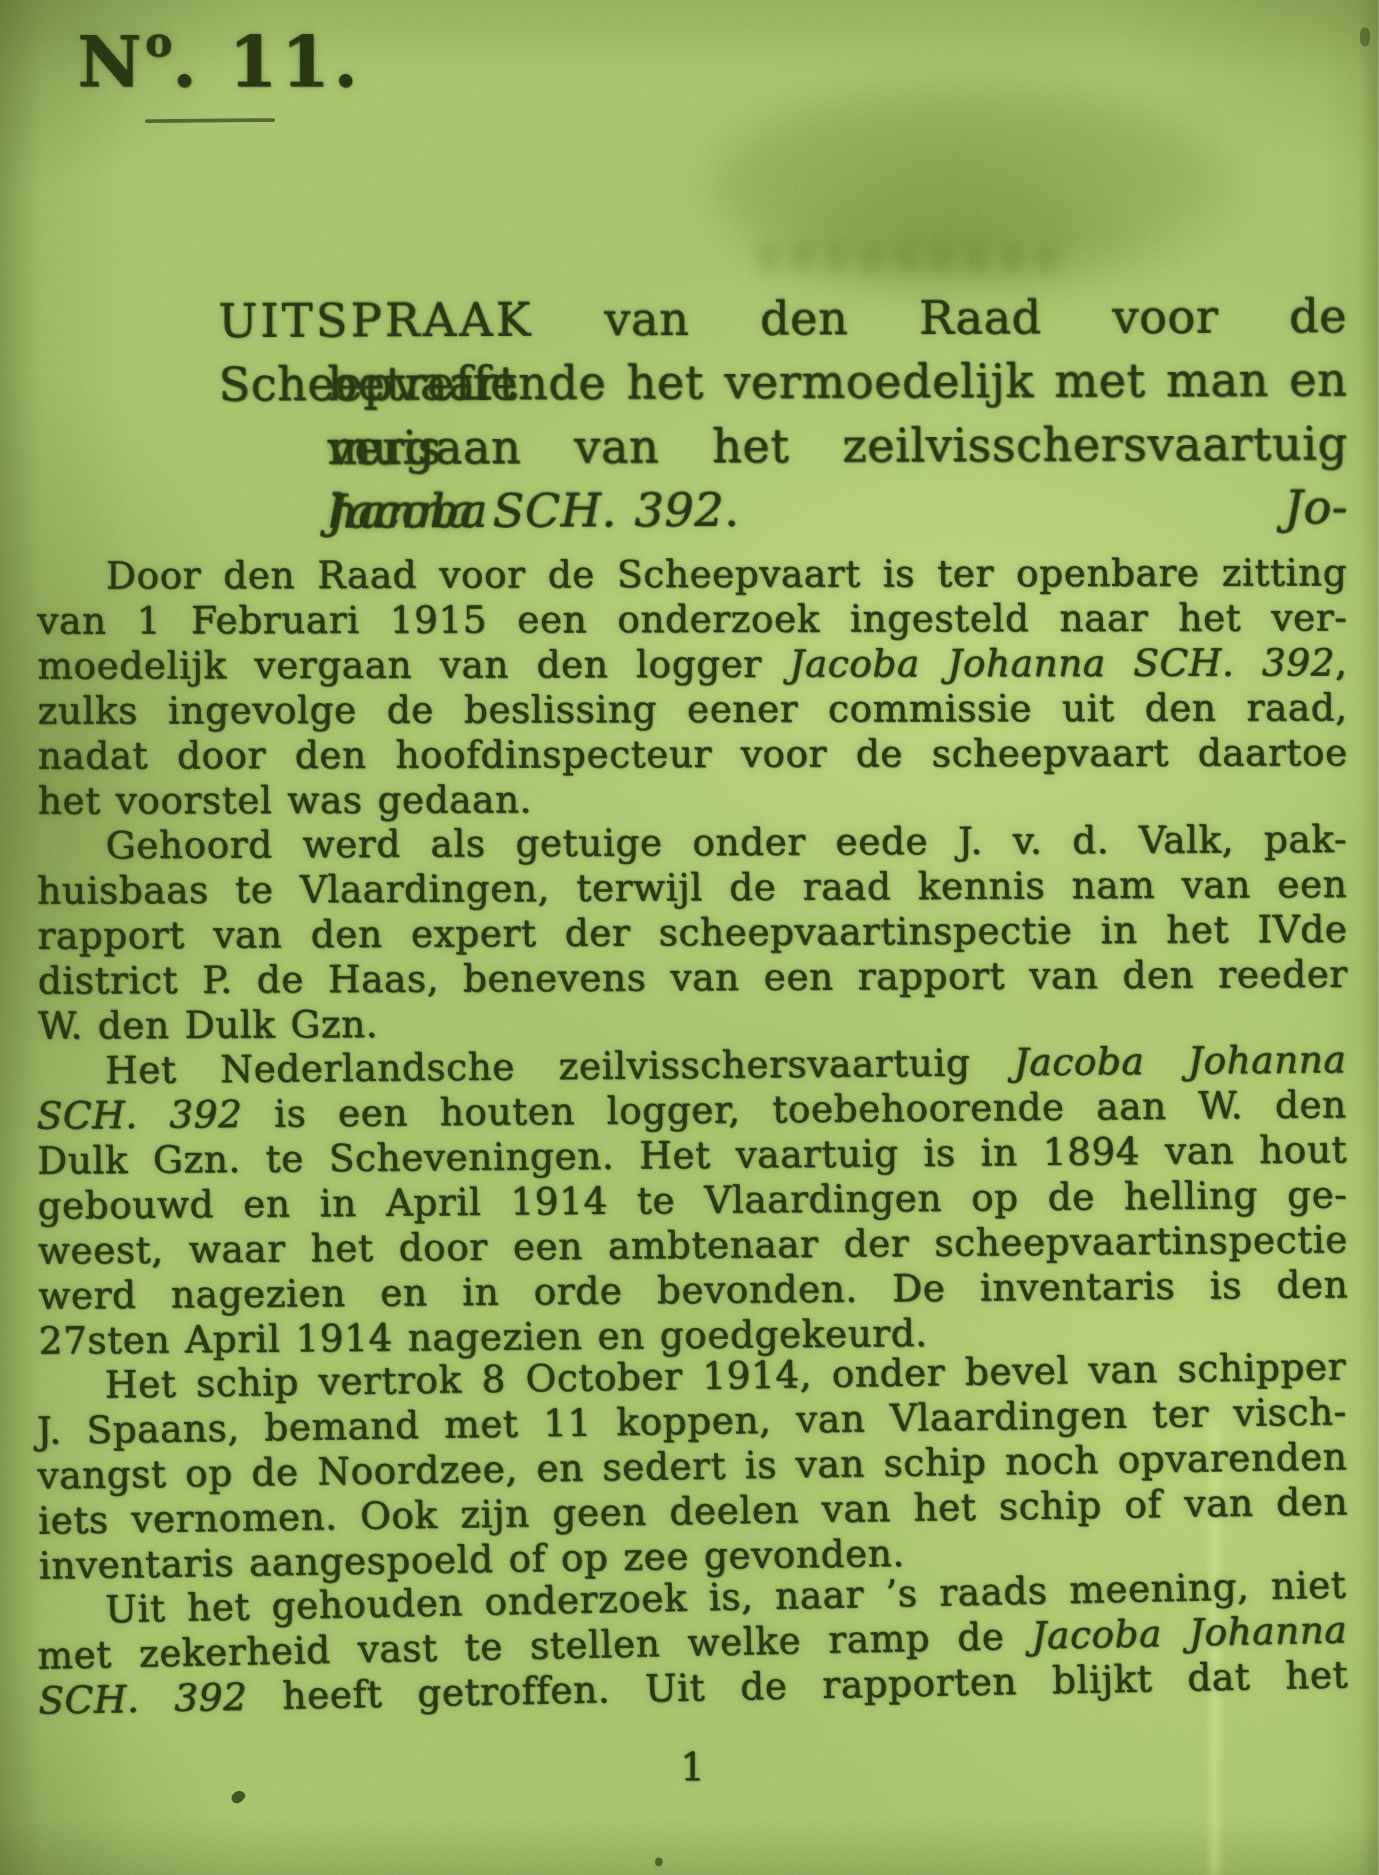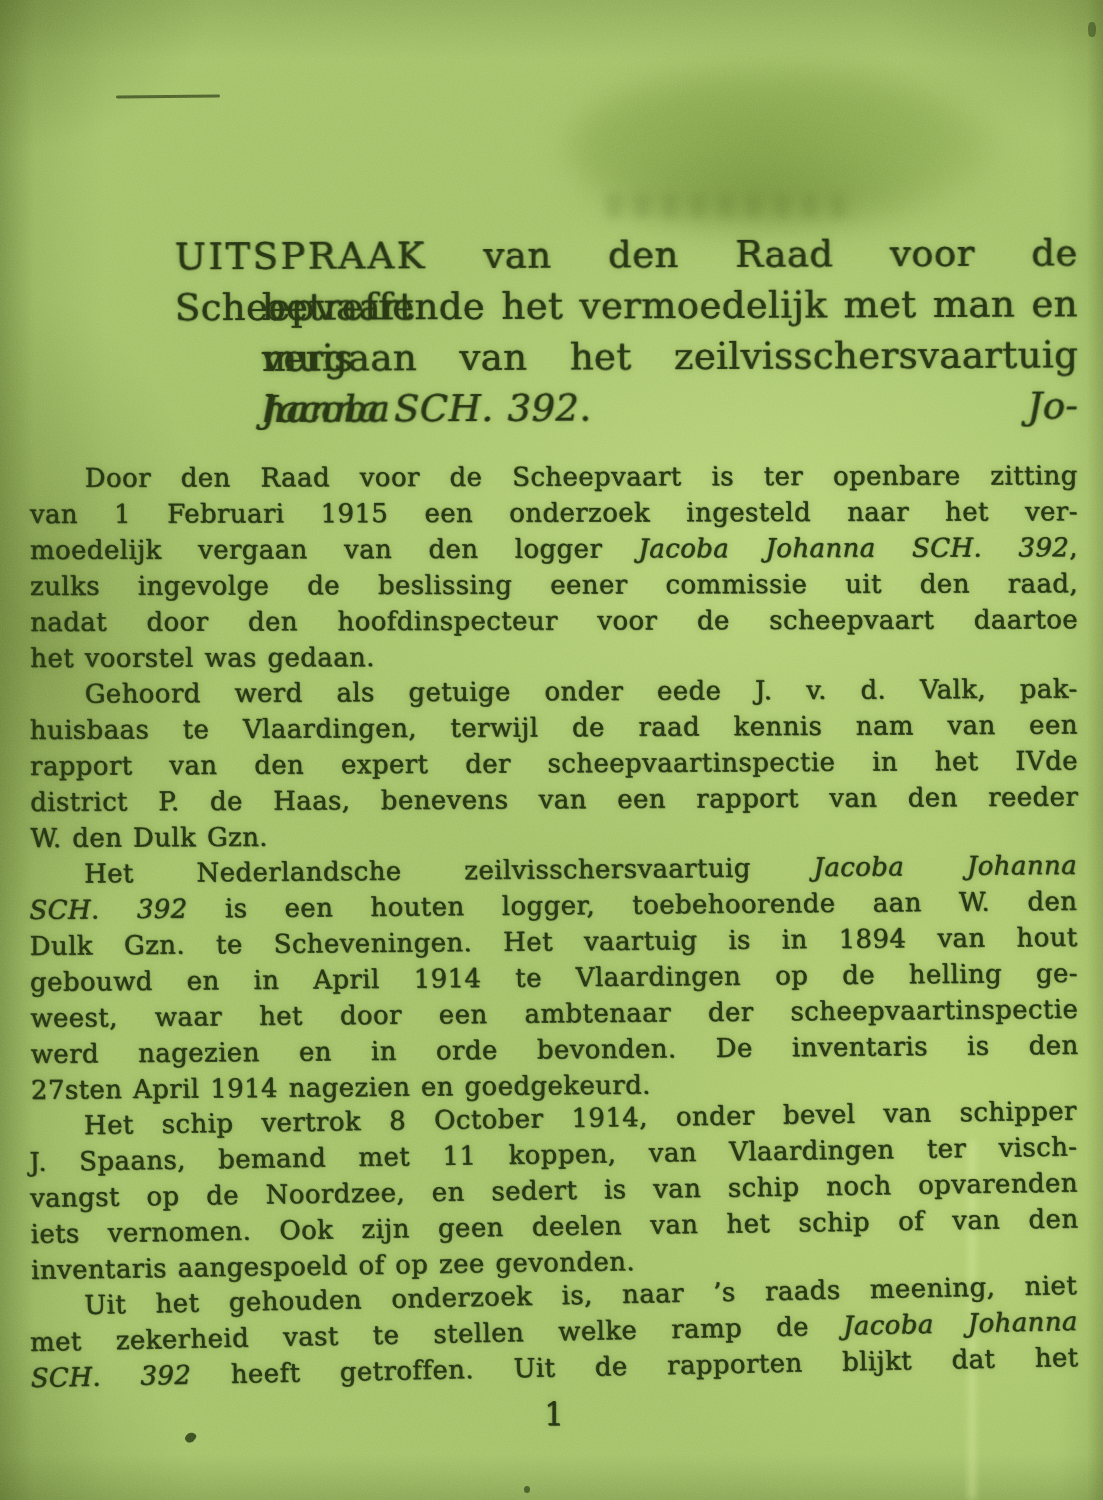--- a/index.html
+++ b/index.html
@@ -43,21 +43,21 @@
     filter:blur(0.35px);
   }
   .docnum{position:absolute;left:62px;top:2px;font-size:56px;font-weight:bold;letter-spacing:3px;line-height:64px;}
   .docnum sup{font-size:58%;vertical-align:24px;letter-spacing:0;}
   .docrule{position:absolute;left:116px;top:95px;width:104px;height:3px;background:rgba(45,60,20,0.72);border-radius:2px;transform:rotate(-0.5deg);}
   .heading{position:absolute;left:30px;top:232px;width:1048px;font-size:37px;transform:rotate(-0.25deg);transform-origin:0 50%;}
   .heading .line{height:51px;line-height:51px;}
   .heading .hfirst{padding-left:145px;}
   .heading .hrest{padding-left:232px;}
   .caps{letter-spacing:2.5px;}
-  .bodytext{position:absolute;left:30px;top:460px;width:1048px;font-size:26px;}
+  .bodytext{position:absolute;left:30px;top:444px;width:1048px;font-size:30px;}
   .bodytext .line{height:36px;line-height:36px;}
   .line{text-align:justify;text-align-last:justify;word-spacing:2px;letter-spacing:0.4px;white-space:normal;}
   .lastl{text-align-last:left;}
   .ind{text-indent:55px;}
   .it{font-style:italic;}
   .para{transform-origin:0 50%;}
   .rot1{transform:rotate(-0.15deg);}
   .rot2{transform:rotate(-0.3deg);}
   .rot3{transform:rotate(-0.5deg);}
   .rot4{transform:rotate(-0.85deg);}
@@ -72,20 +72,21 @@
 </head>
 <body>
 
 <div class="page">
 
   <div class="smudge s1"></div>
   <div class="smudge s2"></div>
   <div class="ghost"></div>
   <div class="crease"></div>
 
+  <div class="docnum ink"><span>N</span><sup>o</sup><span>. 11.</span></div>
   <div class="docrule"></div>
 
   <div class="heading ink" id="heading">
       <div class="line jl hfirst"><span class="caps">UITSPRAAK</span><span> van den Raad voor de Scheepvaart</span></div>
       <div class="line jl hrest"><span>betreffende het vermoedelijk met man en muis</span></div>
       <div class="line jl hrest"><span>vergaan van het zeilvisschersvaartuig </span><span class="it">Jacoba Jo-</span></div>
       <div class="line lastl hrest"><span class="it">hanna SCH. 392</span><span>.</span></div>
     </div>
 
   <div class="bodytext ink" id="bodytext">

